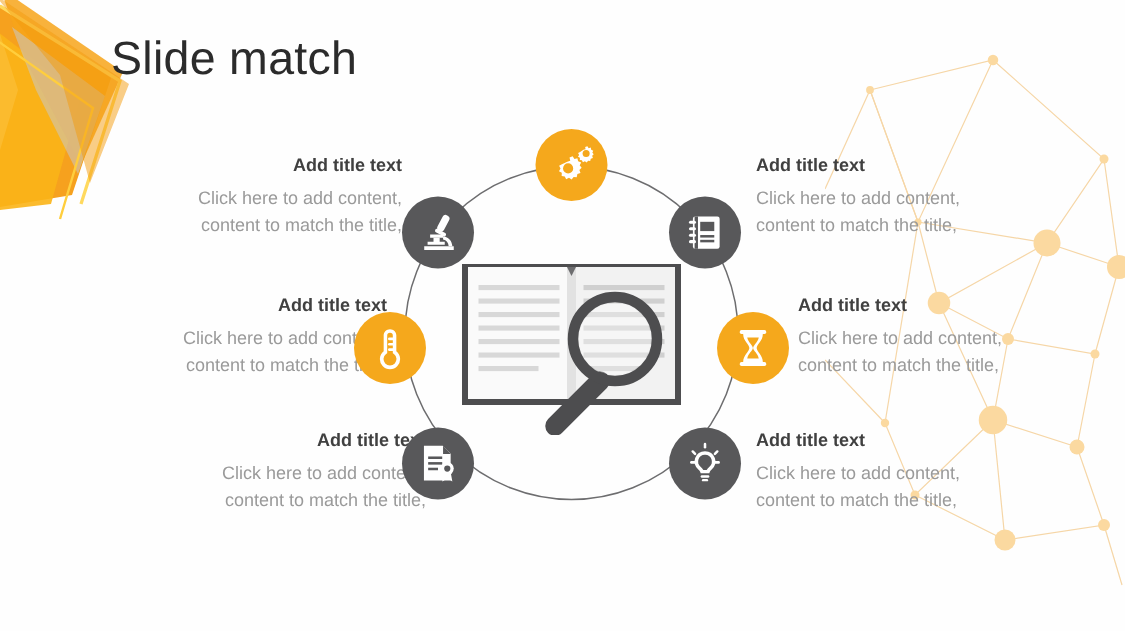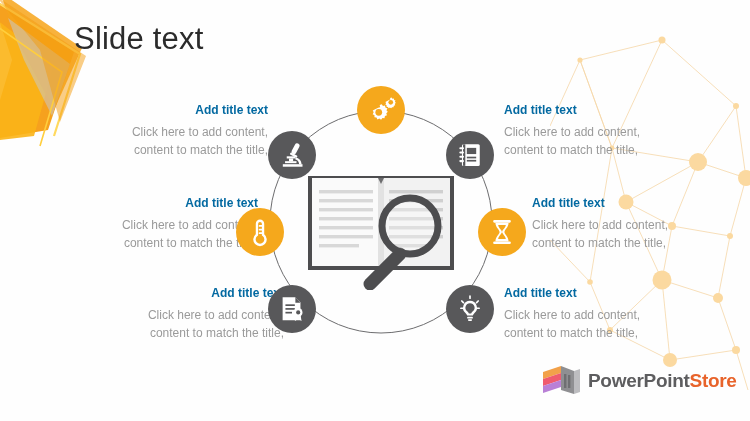--- a/index.html
+++ b/index.html
@@ -45,21 +45,21 @@
   .n-tl     { left:20px;  top:43px; }
   .n-tr     { left:198px; top:43px; }
   .n-ml     { left:-12px; top:120px; }
   .n-mr     { left:230px; top:120px; }
   .n-bl     { left:20px;  top:197px; }
   .n-br     { left:198px; top:197px; }
 
   
   .tblock { position:absolute; width:172px; }
   .tblock .t-title {
-    font-size:12px; font-weight:bold; color:#0369a1;
+    font-size:12px; font-weight:bold; color:#404040;
     margin-bottom:4px; line-height:1.3;
   }
   .tblock .t-body {
     font-size:12px; color:#9a9a9a; line-height:1.55;
   }
   .tblock.right-align { text-align:right; }
   .tblock.left-align  { text-align:left; }
 
   .tb-1 { left:96px;  top:103px; }
   .tb-2 { left:86px;  top:196px; }
@@ -120,21 +120,21 @@
       <circle cx="180" cy="206" r="3"></circle>
       <circle cx="112" cy="250" r="9.5"></circle>
       <circle cx="40" cy="252" r="2.8"></circle>
       <circle cx="168" cy="268" r="5"></circle>
       <circle cx="60" cy="300" r="3"></circle>
       <circle cx="120" cy="330" r="7"></circle>
       <circle cx="186" cy="320" r="4"></circle>
     </g>
   </svg>
 
-  <div class="slide-title">Slide text</div>
+  <div class="slide-title">Slide match</div>
 
   <div class="tblock right-align tb-1">
     <div class="t-title">Add title text</div>
     <div class="t-body">Click here to add content,</div>
     <div class="t-body">content to match the title,</div>
   </div>
   <div class="tblock right-align tb-2">
     <div class="t-title">Add title text</div>
     <div class="t-body">Click here to add content,</div>
     <div class="t-body">content to match the title,</div>
@@ -298,28 +298,14 @@
           <rect x="5.4" y="14.3" width="4.2" height="1.8" rx="0.9"></rect>
           <rect x="22.4" y="14.3" width="4.2" height="1.8" rx="0.9"></rect>
           <rect x="7.2" y="6.2" width="1.8" height="4.2" rx="0.9" transform="rotate(-45 8.1 8.3)"></rect>
           <rect x="23" y="6.2" width="1.8" height="4.2" rx="0.9" transform="rotate(45 23.9 8.3)"></rect>
         </g>
       </svg>
     </div>
 
   </div>
 
-  <div class="logo">
-    <svg class="logo-mark" viewBox="0 0 40 34">
-      <polygon points="2,8 20,2 20,9 2,15" fill="#f2a14a"></polygon>
-      <polygon points="2,15 20,9 20,16 2,22" fill="#ef5b6e"></polygon>
-      <polygon points="2,22 20,16 20,23 2,29" fill="#b980d6"></polygon>
-      <polygon points="20,2 33,7 33,30 20,26" fill="#8f8f92"></polygon>
-      <polygon points="33,7 39,5 39,28 33,30" fill="#bdbdc0"></polygon>
-      <rect x="23" y="10" width="2.4" height="14" fill="#6f6f72"></rect>
-      <rect x="27" y="11" width="2.4" height="13" fill="#6f6f72"></rect>
-    </svg>
-    <div class="logo-text">
-      <span class="lt-a">PowerPoint</span><span class="lt-b">Store</span>
-    </div>
-  </div>
 
 </div>
 
 </body></html>

